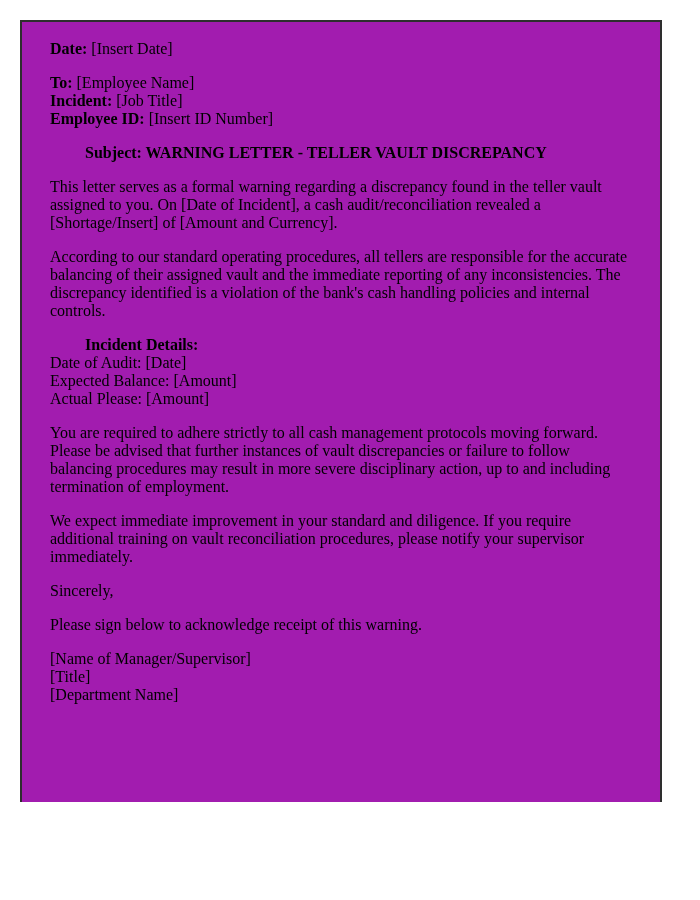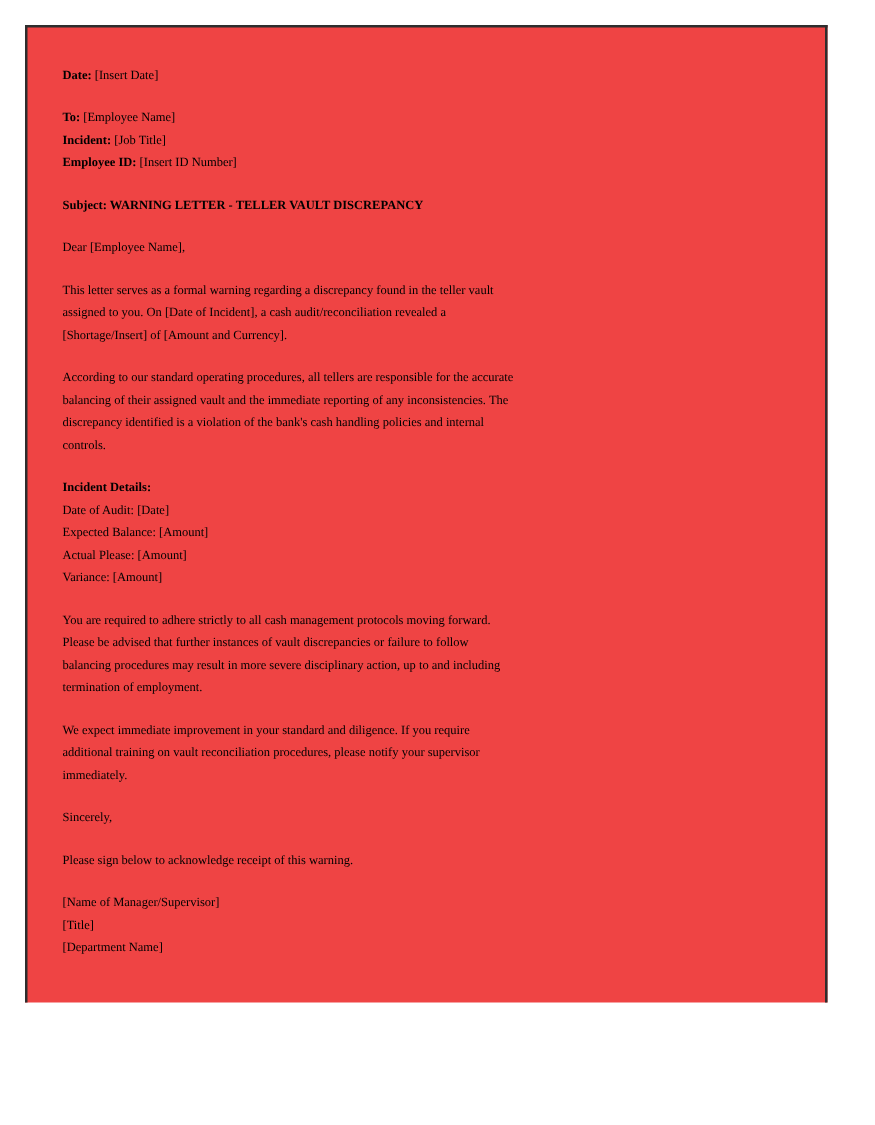--- a/index.html
+++ b/index.html
@@ -16,35 +16,36 @@
   }
   .letter-box {
     position: absolute;
     left: 20px;
     top: 20px;
     width: 642px;
     height: 782px;
     box-sizing: border-box;
     border: 2px solid #2e2e2e;
     border-bottom: none;
-    padding: 30px 28px 0 28px;
+    padding: 18px 28px 0 28px;
     font-family: "Liberation Serif", "DejaVu Serif", serif;
-    font-size: 10px;
+    font-size: 16px;
     line-height: 18px;
     color: #000000;
-    background: #ef4444;
+    background: #a21caf;
   }
   .block {
     margin: 0 0 16px 0;
   }
   .para {
     white-space: pre-line;
   }
   .bold {
     font-weight: bold;
+    margin-left: 35px;
   }
   .label {
     font-weight: bold;
   }
 </style>
 </head>
 <body>
 
 <div class="page">
   <div class="letter-box">
@@ -64,37 +65,35 @@
         <span>[Job Title]</span>
       </div>
       <div>
         <span class="label">Employee ID:</span>
         <span>[Insert ID Number]</span>
       </div>
     </div>
 
     <div class="block bold">Subject: WARNING LETTER - TELLER VAULT DISCREPANCY</div>
 
-    <div class="block">Dear [Employee Name],</div>
 
     <div class="block para">This letter serves as a formal warning regarding a discrepancy found in the teller vault
 assigned to you. On [Date of Incident], a cash audit/reconciliation revealed a
 [Shortage/Insert] of [Amount and Currency].</div>
 
     <div class="block para">According to our standard operating procedures, all tellers are responsible for the accurate
 balancing of their assigned vault and the immediate reporting of any inconsistencies. The
 discrepancy identified is a violation of the bank's cash handling policies and internal
 controls.</div>
 
     <div class="block">
       <div class="bold">Incident Details:</div>
       <div>Date of Audit: [Date]</div>
       <div>Expected Balance: [Amount]</div>
       <div>Actual Please: [Amount]</div>
-      <div>Variance: [Amount]</div>
     </div>
 
     <div class="block para">You are required to adhere strictly to all cash management protocols moving forward.
 Please be advised that further instances of vault discrepancies or failure to follow
 balancing procedures may result in more severe disciplinary action, up to and including
 termination of employment.</div>
 
     <div class="block para">We expect immediate improvement in your standard and diligence. If you require
 additional training on vault reconciliation procedures, please notify your supervisor
 immediately.</div>

